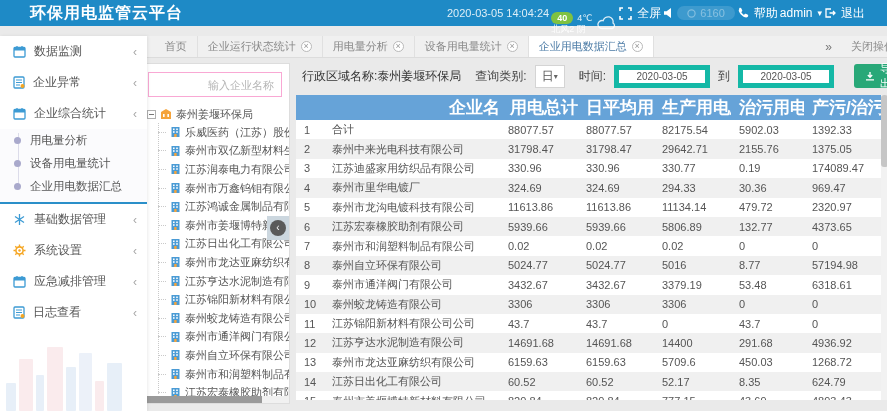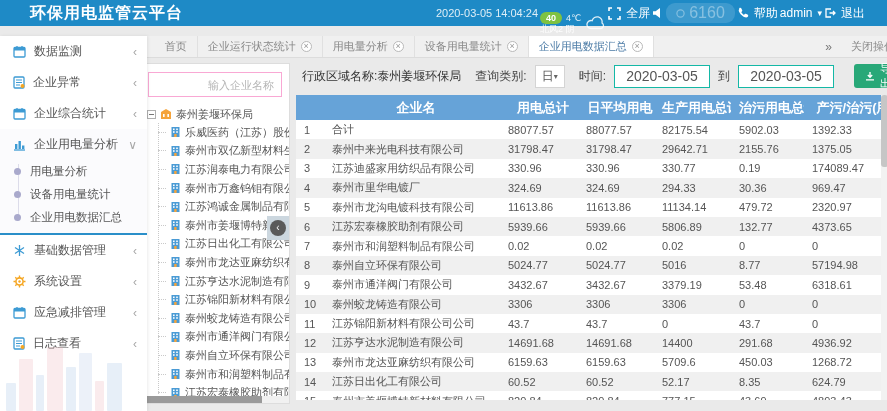--- a/index.html
+++ b/index.html
@@ -10,21 +10,21 @@
   
   .header { position:absolute; left:0; top:0; width:887px; height:26px; background:#1e8ac6; display:flex; align-items:center; }
   .header .title { color:#fff; font-size:16px; font-weight:bold; letter-spacing:1px; padding-left:30px; white-space:nowrap; }
   .hright { margin-left:auto; display:flex; align-items:center; gap:2px; padding-right:22px; color:#eaf4fb; }
   .dt { font-size:11px; color:rgba(255,255,255,.85); white-space:nowrap; }
   .weather { display:flex; align-items:center; gap:5px;margin-top:20px; }
   .wcol { display:flex; flex-direction:column; line-height:1.15; font-size:9px; color:rgba(255,255,255,.9); }
   .wrow1 { display:flex; align-items:center; gap:4px; }
   .aqi { background:#7fc241; color:#fff; font-size:9px; padding:1px 6px; border-radius:8px; font-weight:bold; }
   .hbtn { display:flex; align-items:center; gap:5px; font-size:12px; color:#fff; cursor:pointer; white-space:nowrap; }
-  .pill { display:flex; align-items:center; gap:4px; background:rgba(255,255,255,.14); border-radius:9px; padding:1px 10px; color:rgba(255,255,255,.38); font-size:16px; }
+  .pill { display:flex; align-items:center; gap:4px; background:rgba(255,255,255,.14); border-radius:9px; padding:1px 10px; color:rgba(255,255,255,.38); font-size:11px; }
   .caret { font-size:9px; }
 
   
   .sidebar { position:absolute; left:0; top:36px; width:147px; height:375px; background:#fff; box-shadow:1px 0 3px rgba(0,0,0,.08); z-index:2; overflow:hidden; }
   .side-item { height:31px; display:flex; align-items:center; padding:0 10px 0 13px; gap:8px; cursor:pointer; }
   .side-item .lbl { flex:1; font-size:12px; color:#555; white-space:nowrap; }
   .side-item .chev { color:#a7a7a7; font-size:12px; }
   .side-group { background:#fbfbfd; border-bottom:2px solid #2a8fc9; padding-bottom:4px; }
   .subs { position:relative; }
   .subs:before { content:""; position:absolute; left:18px; top:4px; bottom:8px; border-left:1px solid #dcdcea; }
@@ -63,28 +63,28 @@
   .collapse-btn { width:16px; height:16px; border-radius:50%; background:#5a5a5a; color:#fff; font-size:10px; line-height:15px; text-align:center; }
 
   
   .main-panel { position:absolute; left:166px; top:4px; width:591px; height:349px; }
   .filters { display:flex; align-items:center; height:28px; gap:8px; color:#444; font-size:12px; }
   .region { padding-left:6px; white-space:nowrap; color:#333; }
   .flabel { margin-left:6px; white-space:nowrap; }
   .fselect { width:66px; height:23px; background:#fff; border:1px solid #d4d4d4; display:flex; align-items:center; padding:0 6px; color:#555; cursor:pointer; }
   .fselect .val { flex:1; text-align:center; }
   .fselect .car { font-size:8px; color:#666; }
-  .fdate { width:96px; height:23px; background:#fff; border:1px solid #14b8a6; text-align:center; font-size:14px; color:#555; outline:none; font-family:inherit; }
+  .fdate { width:96px; height:23px; background:#fff; border:5px solid #14b8a6; text-align:center; font-size:10px; color:#555; outline:none; font-family:inherit; }
   .tolabel { color:#444; }
   .export-btn { margin-left:12px; height:24px; background:#28a878; color:#fff; border:none; border-radius:3px; padding:0 11px; font-size:11px; display:flex; align-items:center; gap:5px; cursor:pointer; font-family:inherit; }
 
   .table-wrap { position:absolute; left:0; top:33px; width:591px; height:305px; background:#fff; overflow:hidden; }
   table { border-collapse:collapse; table-layout:fixed; width:598px; }
   col.c-no{width:28px} col.c-name{width:176px} col.c-v{width:78px} col.c-v2{width:76px} col.c-v3{width:77px} col.c-v4{width:73px} col.c-v5{width:90px}
-  thead th { background:#66a3d8; color:#fff; font-size:13px; font-weight:bold; text-align:center; height:25px; padding:0 0 0 8px; white-space:nowrap; overflow:hidden; }
+  thead th { background:#66a3d8; color:#fff; font-size:17px; font-weight:bold; text-align:right; height:25px; padding:0 0 0 8px; white-space:nowrap; overflow:hidden; }
   tbody td { height:19.4px; font-size:11px; color:#555; padding:0 0 0 8px; white-space:nowrap; overflow:hidden; }
   tbody tr:nth-child(even) { background:#f0f0f0; }
   td.num, th.num { }
   .vscroll { position:absolute; right:-1px; top:33px; width:7px; height:305px; background:#f2f2f2; }
   .vscroll .thumb { width:7px; height:72px; background:#c6c6c6; border-radius:3px; }
 
   svg { display:block; }
 </style>
 </head>
 <body>
@@ -190,32 +190,20 @@
                 <rect x="1" y="2.5" width="11" height="9.5" rx="1" fill="none" stroke="#3d9bd4" stroke-width="1.3"></rect>
                 <rect x="1" y="2.5" width="11" height="3" fill="#3d9bd4"></rect>
                 <path d="M4 1 v2.5 M9 1 v2.5" stroke="#3d9bd4" stroke-width="1.3"></path>
               </svg>
             </span>
             <span class="lbl">企业综合统计</span>
             <span class="chev">‹</span>
           </div>
         </div>
         <div class="side-group">
-          <div class="side-item">
-            <span>
-              <svg width="13" height="13" viewBox="0 0 13 13">
-                <path d="M1 12 h11" stroke="#3d9bd4" stroke-width="1.3"></path>
-                <rect x="2" y="6" width="2.4" height="5" fill="#3d9bd4"></rect>
-                <rect x="5.5" y="3" width="2.4" height="8" fill="#3d9bd4"></rect>
-                <rect x="9" y="7.5" width="2.4" height="3.5" fill="#3d9bd4"></rect>
-              </svg>
-            </span>
-            <span class="lbl">企业用电量分析</span>
-            <span class="chev">∨</span>
-          </div>
           <div class="subs">
             <div class="sub-item">
               <span class="dot"></span>
               <span class="lbl">用电量分析</span>
             </div>
             <div class="sub-item">
               <span class="dot"></span>
               <span class="lbl">设备用电量统计</span>
             </div>
             <div class="sub-item">

